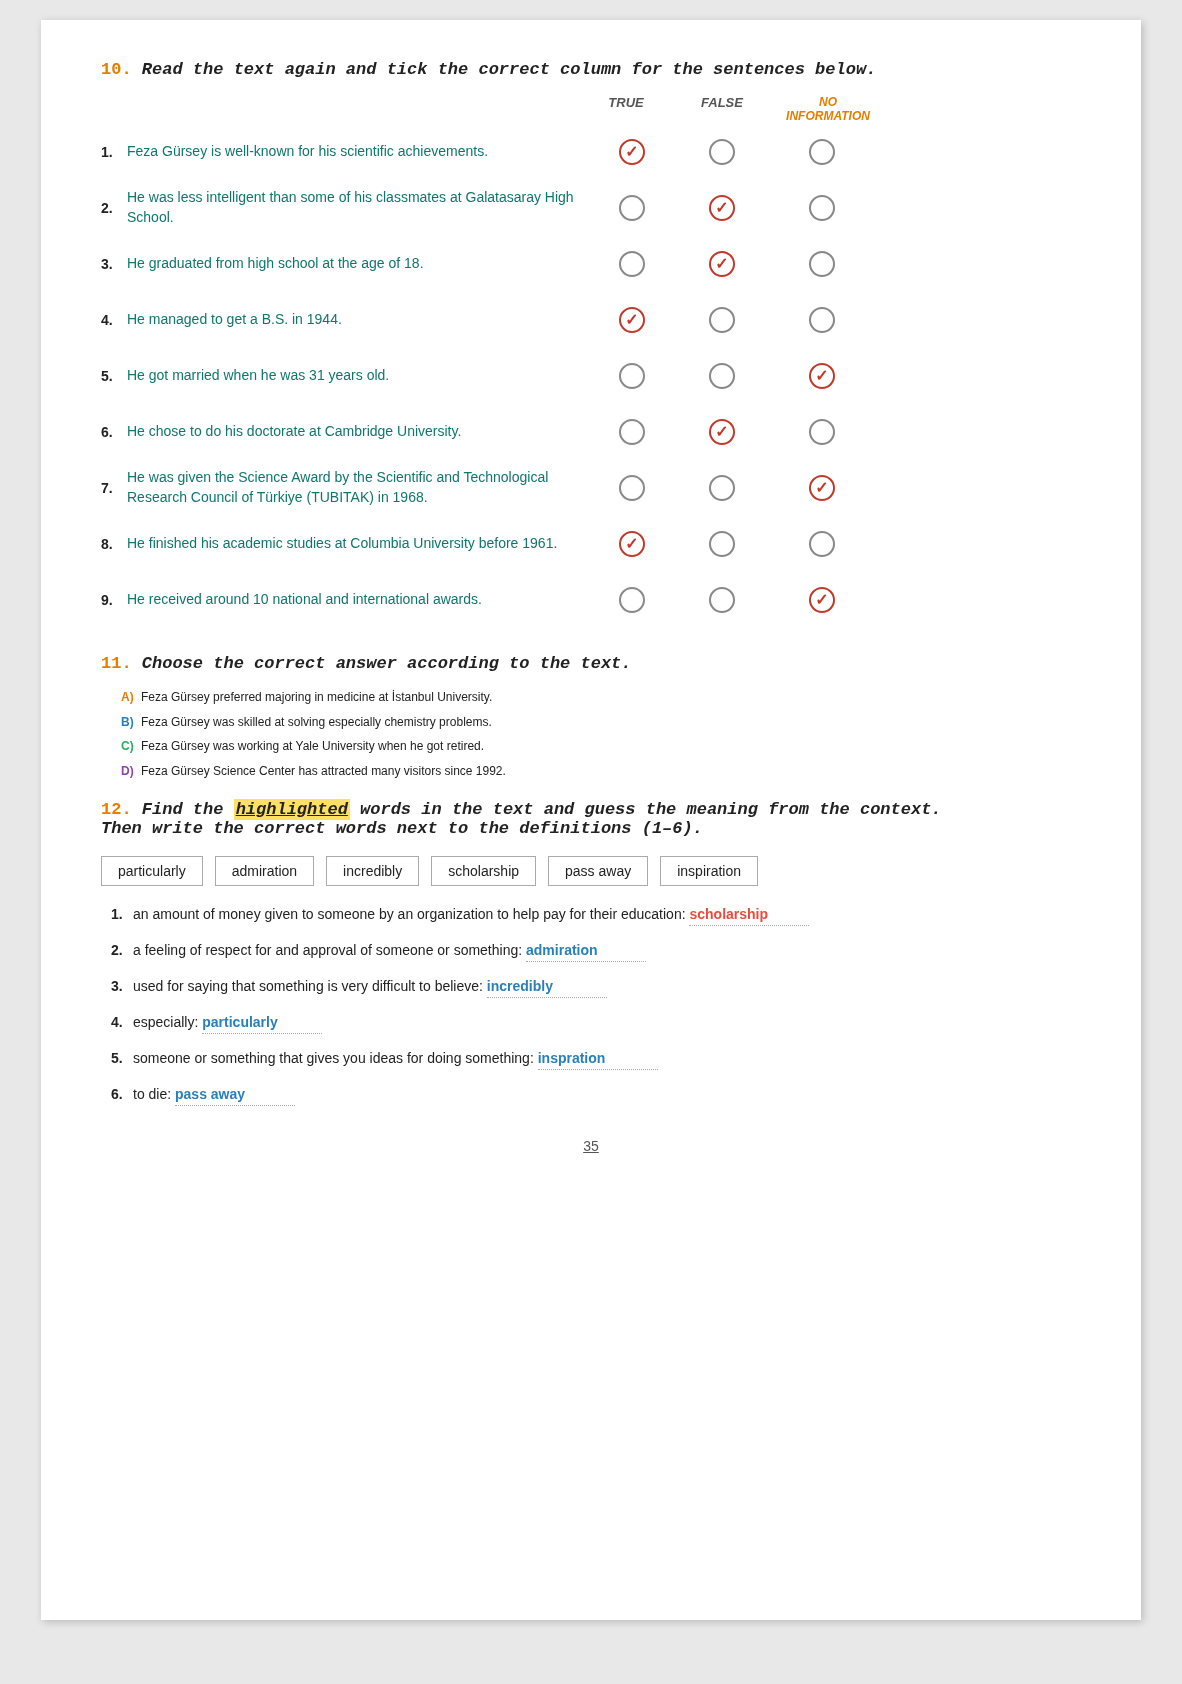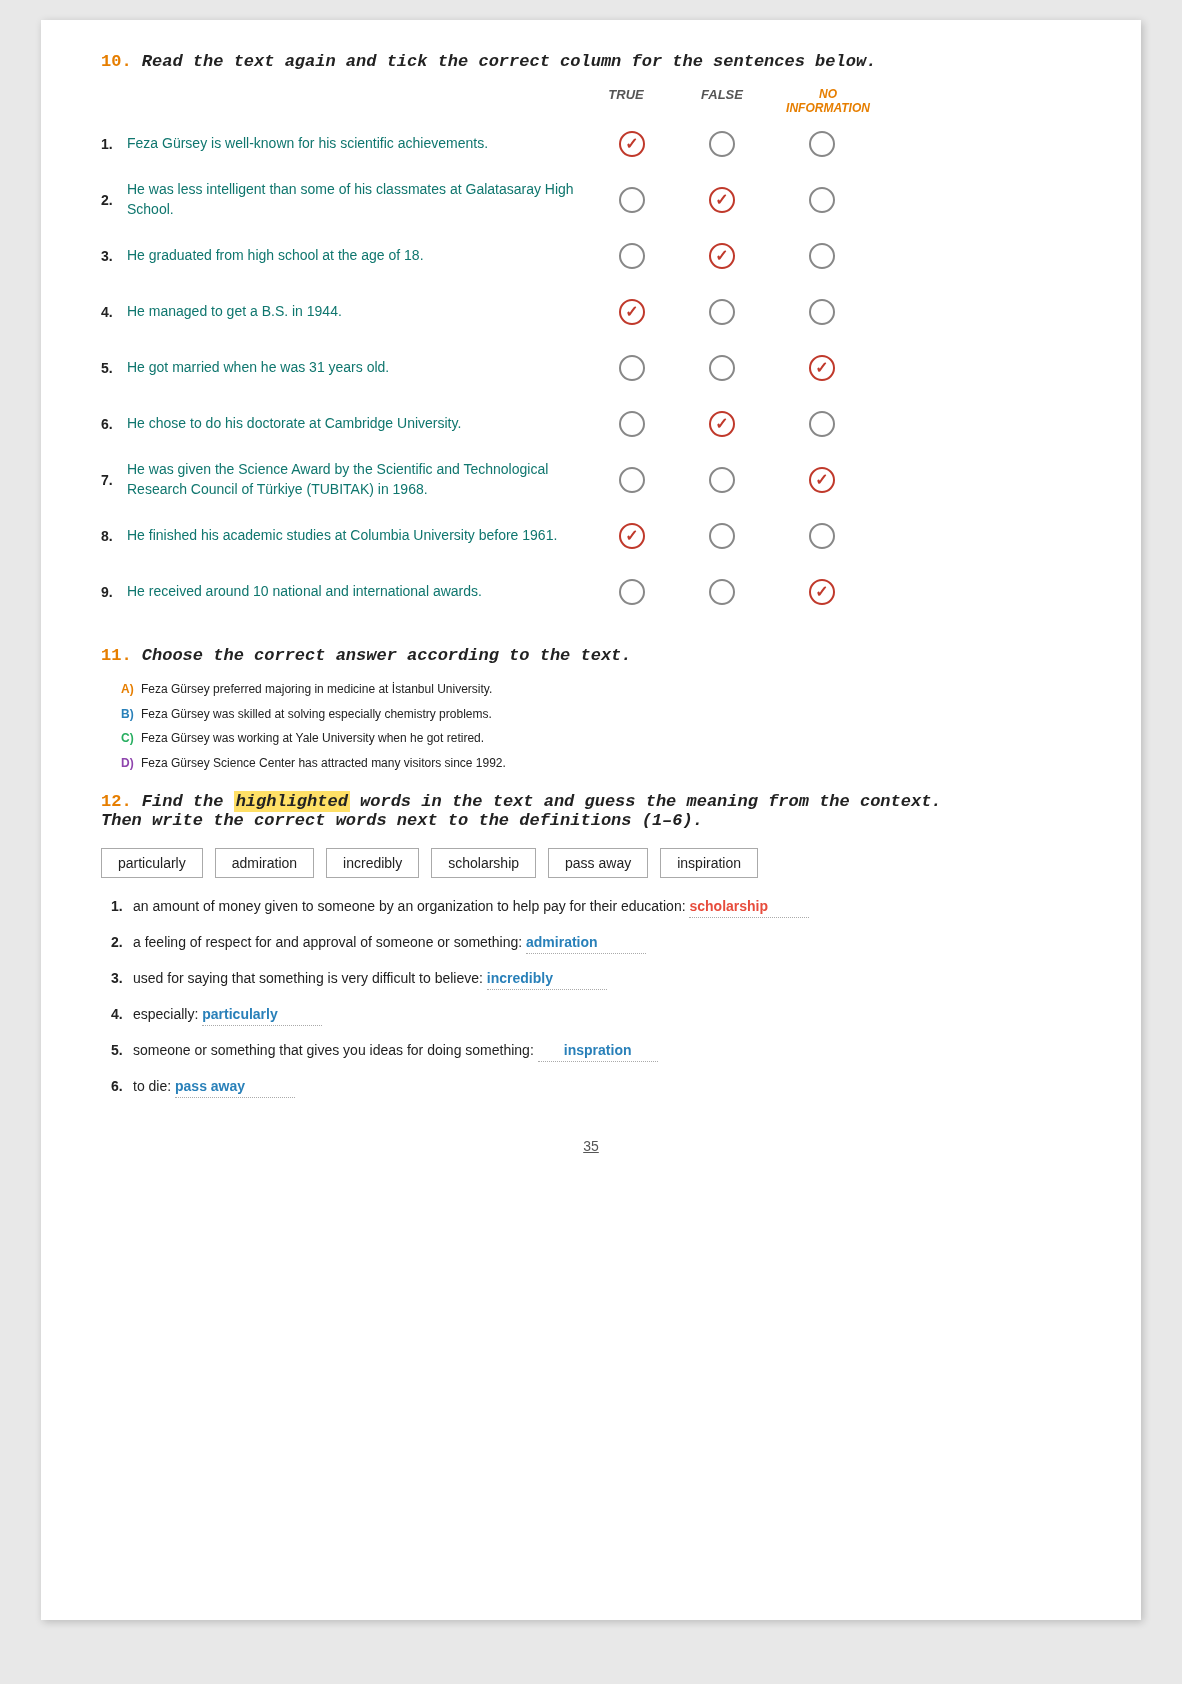--- a/index.html
+++ b/index.html
@@ -7,21 +7,21 @@
       font-family: Arial, sans-serif;
       background: #e8e8e8;
       display: flex;
       justify-content: center;
       padding: 20px;
     }
     .page {
       background: white;
       width: 1100px;
       min-height: 1600px;
-      padding: 32px 60px 40px 60px;
+      padding: 40px 60px 40px 60px;
       position: relative;
       box-shadow: 2px 2px 8px rgba(0,0,0,0.2);
     }
     .section-title {
       font-weight: bold;
       font-size: 17px;
       color: #e67e00;
       margin-bottom: 16px;
       font-family: 'Courier New', monospace;
     }
@@ -166,34 +166,35 @@
       color: #2980b9;
       font-weight: bold;
       border-bottom: 1px dotted #aaa;
       min-width: 120px;
       display: inline-block;
     }
     .answer-line.scholarship { color: #e74c3c; }
     .answer-line.admiration { color: #2980b9; }
     .answer-line.incredibly { color: #2980b9; }
     .answer-line.particularly { color: #2980b9; }
-    .answer-line.inspiration { color: #2980b9; text-align: center; }
+    .answer-line.inspiration { color: #2980b9; }
     .answer-line.pass-away { color: #2980b9; }
     .page-num {
       text-align: center;
       font-size: 14px;
       color: #555;
-      margin-top: 40px;
+      margin-top: 32px;
       text-decoration: underline;
     }
     .highlight-box {
       background: #ffe066;
       padding: 1px 2px;
       font-style: italic;
       font-weight: bold;
+      text-decoration: underline;
       text-align: right;
     }
   </style>
 </head>
 <body>
 
 <div class="page">
 
   <div class="table-section">
     <div class="section-title">

